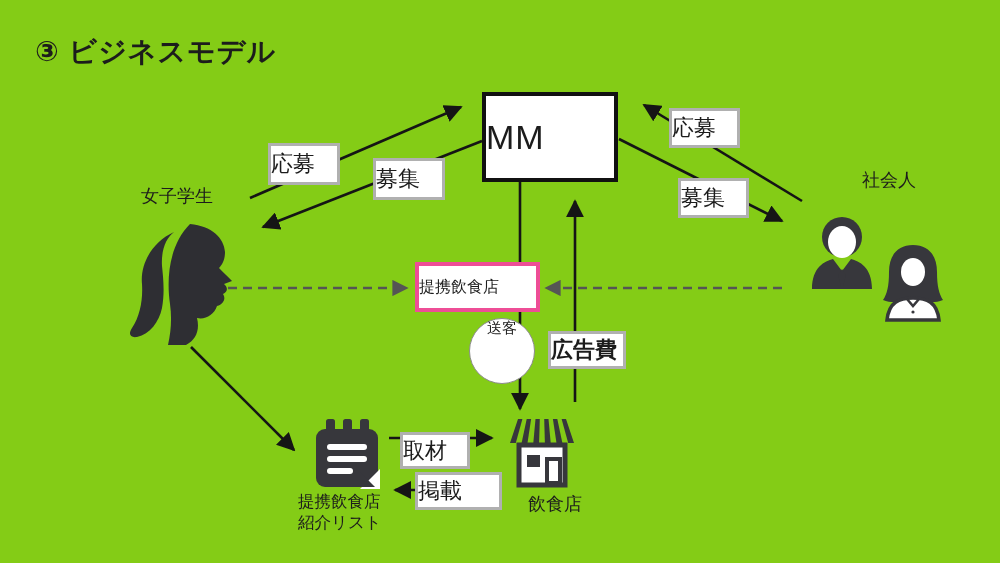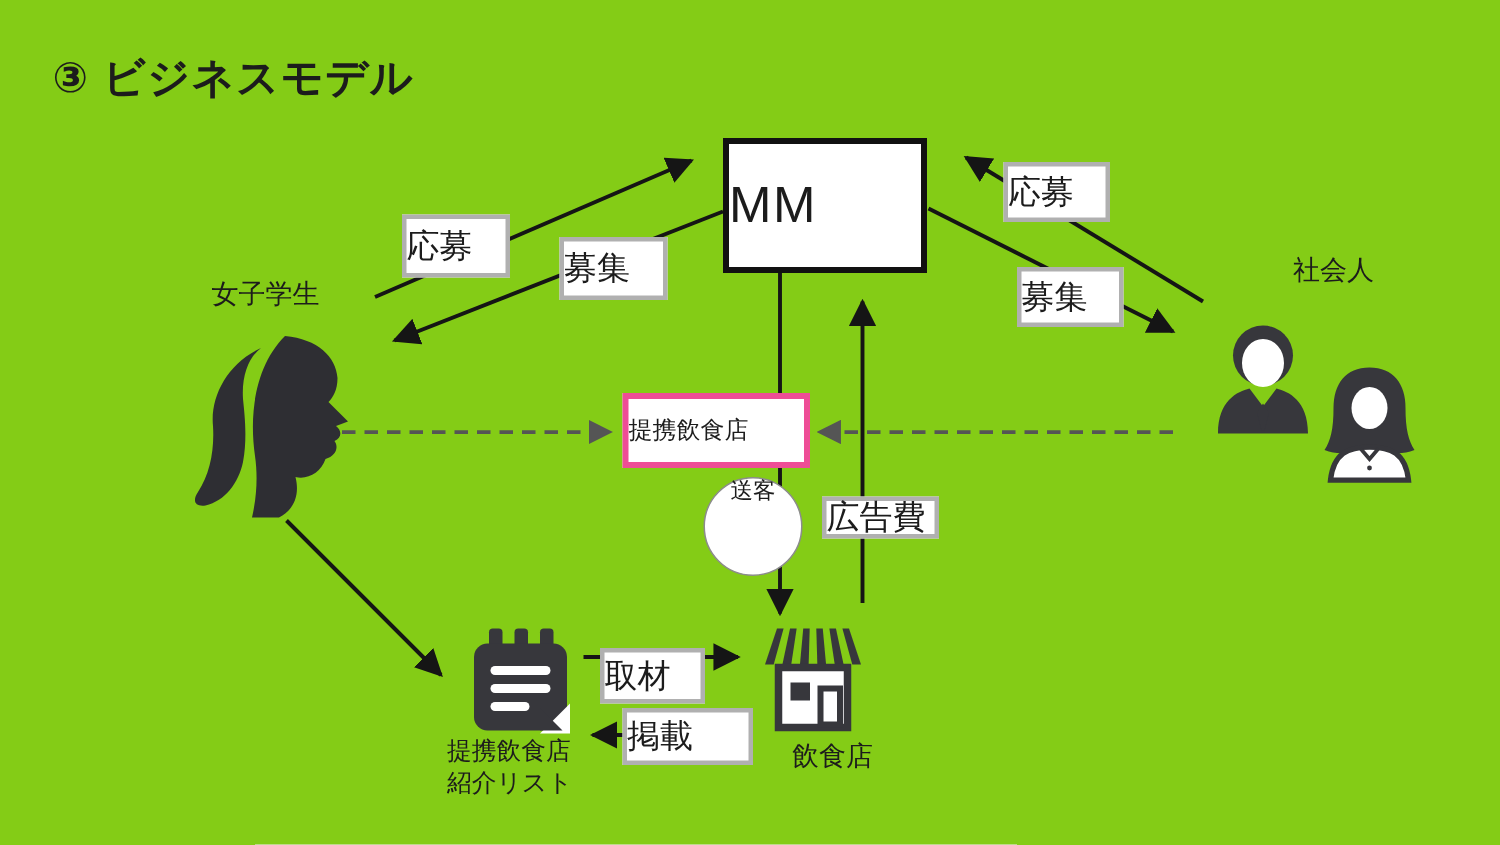--- a/index.html
+++ b/index.html
@@ -16,21 +16,21 @@
   svg.connectors{position:absolute;left:0;top:0;z-index:1;}
   .node{position:absolute;display:flex;align-items:center;justify-content:flex-start;
         background:#ffffff;z-index:2;box-sizing:border-box;text-align:center;}
   .mm{left:482px;top:92px;width:136px;height:90px;border:4px solid #111;
       font-size:34px;font-weight:500;letter-spacing:1px;}
   .glabel{border:3px solid var(--box-border-gray);font-size:22px;}
   .oubo-l{left:268px;top:143px;width:72px;height:42px;}
   .boshu-l{left:373px;top:158px;width:72px;height:42px;}
   .oubo-r{left:669px;top:108px;width:71px;height:40px;}
   .boshu-r{left:678px;top:178px;width:71px;height:40px;}
-  .koukokuhi{left:548px;top:331px;width:78px;height:28px;}
+  .koukokuhi{left:548px;top:331px;width:78px;height:38px;font-weight:bold;}
   .shuzai{left:400px;top:420px;width:70px;height:37px;margin-top:12px;}
   .keisai{left:415px;top:472px;width:87px;height:38px;}
   .setting{left:415px;top:262px;width:125px;height:50px;border:4px solid var(--accent-pink);font-size:16px;}
   .circle{border:1.5px solid #8c8c8c;border-radius:50%;font-size:15px;line-height:18px;flex-direction:column;}
   .soukyaku{left:469px;top:318px;width:66px;height:66px;}
   .omise{left:188px;top:362px;width:80px;height:80px;}
   .plain{position:absolute;z-index:2;font-size:18px;}
   .joshi{left:141px;top:184px;}
   .shakai{left:862px;top:168px;}
   .inshoku{left:528px;top:492px;width:78px;text-align:left;}

